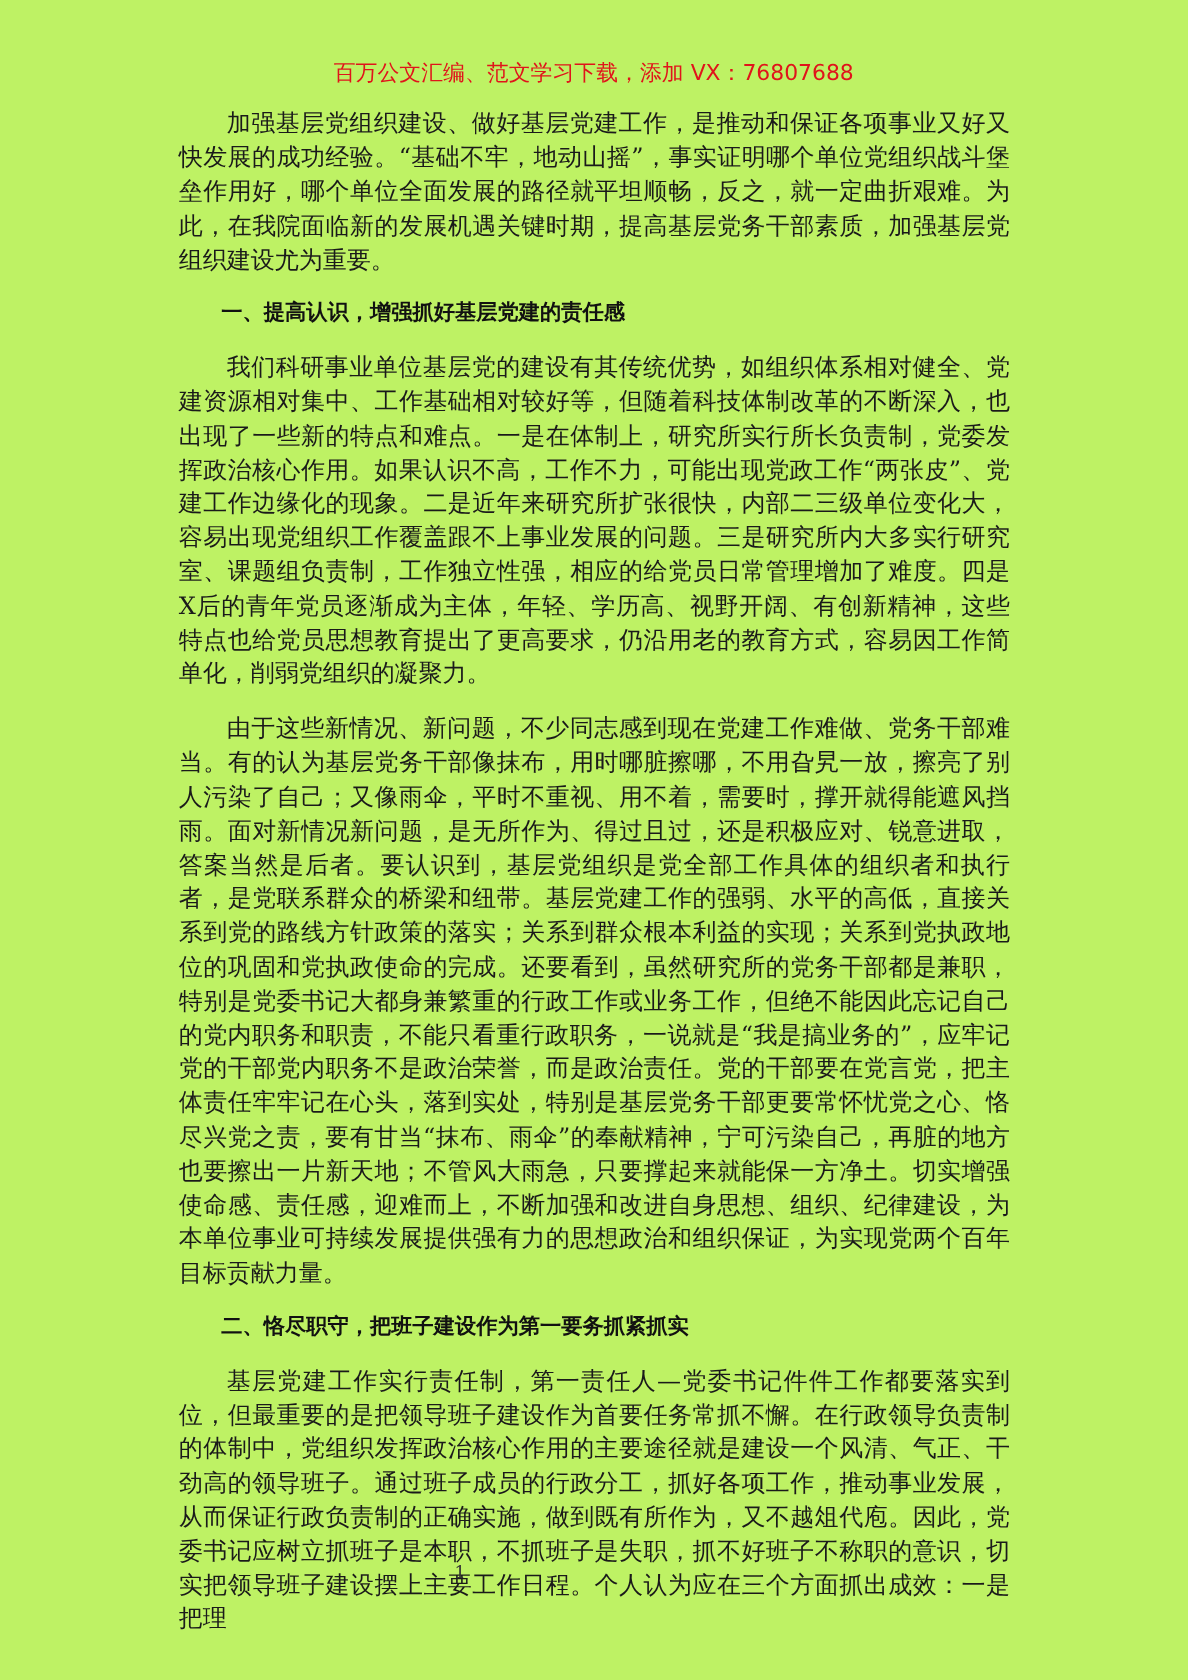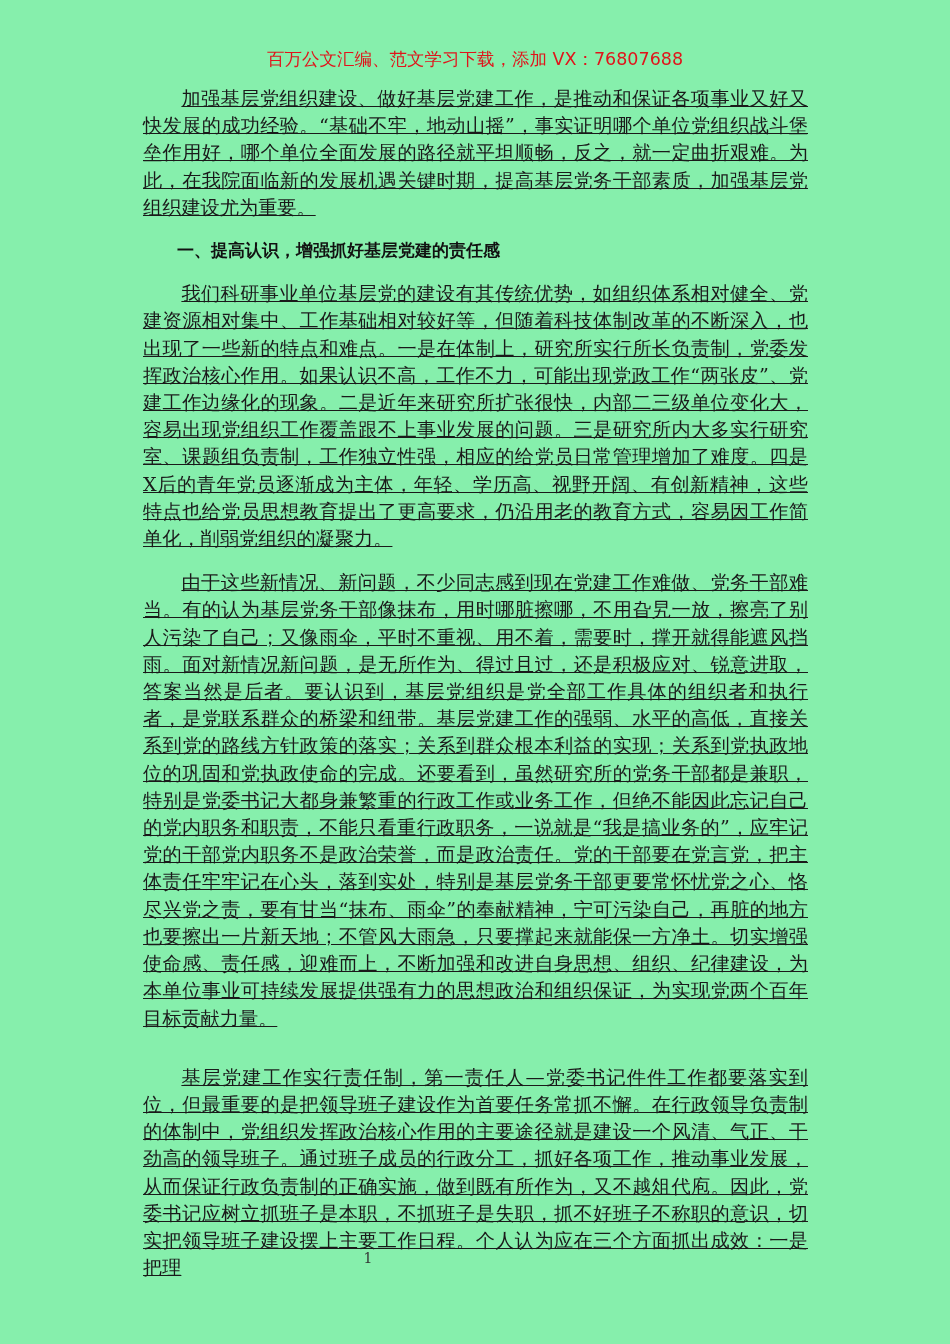--- a/index.html
+++ b/index.html
@@ -1,29 +1,29 @@
 <!DOCTYPE html>
 <html><head>
   <meta charset="utf-8">
   <style>
     html, body { margin: 0; padding: 0; background: #ffffff; }
     body { width: 950px; height: 1344px; position: relative; overflow: hidden; }
-    .page { position: absolute; left: 0; top: 0; width: 950px; height: 1344px; background: #86efac; }
+    .page { position: absolute; left: 0; top: 0; width: 950px; height: 1344px; background: #bef264; }
     .header {
       position: absolute; left: 0; top: 46px; width: 950px; text-align: center;
       color: #e0141b; font-family: "DejaVu Sans", "Liberation Sans", sans-serif;
       font-size: 17.5px; line-height: 26px; letter-spacing: 0px;
     }
     .body-text {
       position: absolute; left: 143px; top: 85px; width: 665px;
       font-family: "DejaVu Serif", "Liberation Serif", serif;
       font-size: 19.2px; line-height: 27.2px; color: #1a1a1a;
       text-align: justify; text-justify: inter-character;
     }
-    .para { margin: 0; text-indent: 2em; text-decoration: underline; }
+    .para { margin: 0; text-indent: 2em; }
     .heading {
       margin: 0; font-family: "DejaVu Sans", "Liberation Sans", sans-serif;
       font-weight: bold; font-size: 17px; color: #111; text-indent: 2em;
     }
     .gap-before-h { height: 16px; }
     .gap-after-h { height: 16px; }
     .gap-para { height: 17px; }
     .page-number {
       position: absolute; left: 358px; top: 1250px; width: 20px; text-align: center;
       font-family: "DejaVu Serif", "Liberation Serif", serif; font-size: 14px; color: #333;
@@ -37,18 +37,19 @@
 
   <div class="body-text">
     <p class="para">加强基层党组织建设、做好基层党建工作，是推动和保证各项事业又好又快发展的成功经验。“基础不牢，地动山摇”，事实证明哪个单位党组织战斗堡垒作用好，哪个单位全面发展的路径就平坦顺畅，反之，就一定曲折艰难。为此，在我院面临新的发展机遇关键时期，提高基层党务干部素质，加强基层党组织建设尤为重要。</p>
     <div class="gap-before-h"></div>
     <p class="heading">一、提高认识，增强抓好基层党建的责任感</p>
     <div class="gap-after-h"></div>
     <p class="para">我们科研事业单位基层党的建设有其传统优势，如组织体系相对健全、党建资源相对集中、工作基础相对较好等，但随着科技体制改革的不断深入，也出现了一些新的特点和难点。一是在体制上，研究所实行所长负责制，党委发挥政治核心作用。如果认识不高，工作不力，可能出现党政工作“两张皮”、党建工作边缘化的现象。二是近年来研究所扩张很快，内部二三级单位变化大，容易出现党组织工作覆盖跟不上事业发展的问题。三是研究所内大多实行研究室、课题组负责制，工作独立性强，相应的给党员日常管理增加了难度。四是X后的青年党员逐渐成为主体，年轻、学历高、视野开阔、有创新精神，这些特点也给党员思想教育提出了更高要求，仍沿用老的教育方式，容易因工作简单化，削弱党组织的凝聚力。</p>
     <div class="gap-para"></div>
     <p class="para">由于这些新情况、新问题，不少同志感到现在党建工作难做、党务干部难当。有的认为基层党务干部像抹布，用时哪脏擦哪，不用旮旯一放，擦亮了别人污染了自己；又像雨伞，平时不重视、用不着，需要时，撑开就得能遮风挡雨。面对新情况新问题，是无所作为、得过且过，还是积极应对、锐意进取，答案当然是后者。要认识到，基层党组织是党全部工作具体的组织者和执行者，是党联系群众的桥梁和纽带。基层党建工作的强弱、水平的高低，直接关系到党的路线方针政策的落实；关系到群众根本利益的实现；关系到党执政地位的巩固和党执政使命的完成。还要看到，虽然研究所的党务干部都是兼职，特别是党委书记大都身兼繁重的行政工作或业务工作，但绝不能因此忘记自己的党内职务和职责，不能只看重行政职务，一说就是“我是搞业务的”，应牢记党的干部党内职务不是政治荣誉，而是政治责任。党的干部要在党言党，把主体责任牢牢记在心头，落到实处，特别是基层党务干部更要常怀忧党之心、恪尽兴党之责，要有甘当“抹布、雨伞”的奉献精神，宁可污染自己，再脏的地方也要擦出一片新天地；不管风大雨急，只要撑起来就能保一方净土。切实增强使命感、责任感，迎难而上，不断加强和改进自身思想、组织、纪律建设，为本单位事业可持续发展提供强有力的思想政治和组织保证，为实现党两个百年目标贡献力量。</p>
     <div class="gap-before-h"></div>
+    <p class="heading">二、恪尽职守，把班子建设作为第一要务抓紧抓实</p>
     <div class="gap-after-h"></div>
     <p class="para">基层党建工作实行责任制，第一责任人—党委书记件件工作都要落实到位，但最重要的是把领导班子建设作为首要任务常抓不懈。在行政领导负责制的体制中，党组织发挥政治核心作用的主要途径就是建设一个风清、气正、干劲高的领导班子。通过班子成员的行政分工，抓好各项工作，推动事业发展，从而保证行政负责制的正确实施，做到既有所作为，又不越俎代庖。因此，党委书记应树立抓班子是本职，不抓班子是失职，抓不好班子不称职的意识，切实把领导班子建设摆上主要工作日程。个人认为应在三个方面抓出成效：一是把理</p>
   </div>
 
   <div class="page-number">1</div>
 </div>
 
 </body></html>

